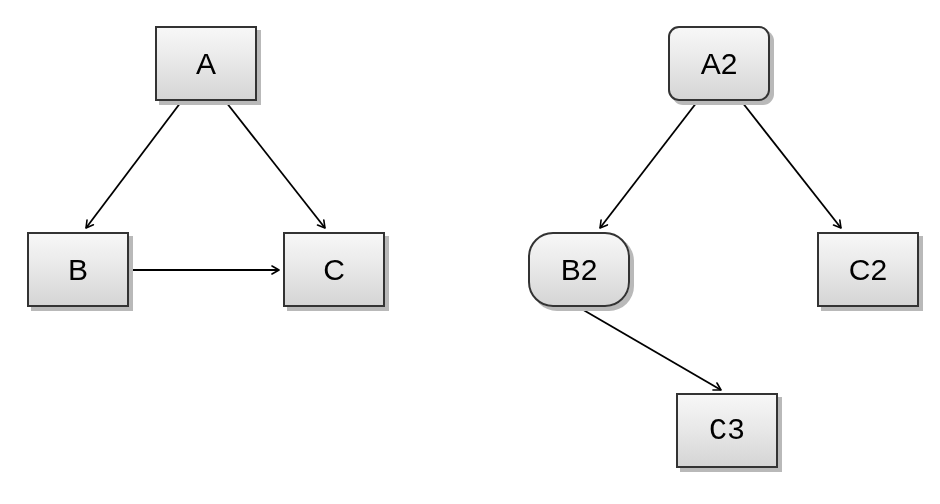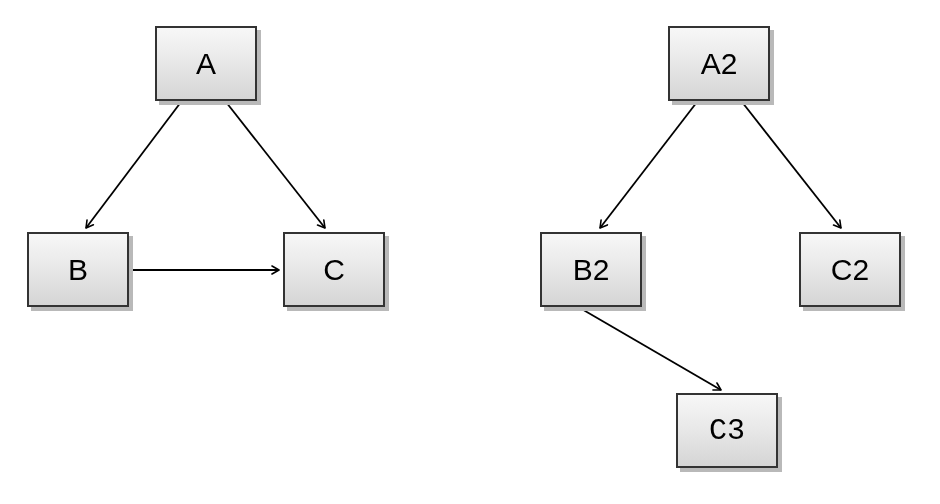--- a/index.html
+++ b/index.html
@@ -34,23 +34,23 @@
     display: flex;
     align-items: center;
     justify-content: center;
     font-size: 30px;
     color: #000000;
     user-select: none;
   }
   .node-a  { left: 155px; top: 26px;  }
   .node-b  { left: 27px;  top: 232px; }
   .node-c  { left: 283px; top: 232px; }
-  .node-a2 { left: 668px; top: 26px;  }
-  .node-b2 { left: 540px; top: 232px; }
-  .node-c2 { left: 799px; top: 232px; }
+  .node-a2 { left: 668px; top: 26px; border-radius: 11px;  }
+  .node-b2 { left: 528px; top: 232px; border-radius: 25px; }
+  .node-c2 { left: 817px; top: 232px; }
   .node-c3 { left: 676px; top: 393px; font-family: Liberation Mono, monospace; }
 </style>
 </head>
 <body>
 
 <div class="canvas">
 
   <svg class="edges-layer" width="940" height="504" viewBox="0 0 940 504" xmlns="http://www.w3.org/2000/svg">
     <defs>
       <marker id="arrowhead" markerWidth="14" markerHeight="12" refX="8" refY="5" orient="auto" markerUnits="userSpaceOnUse">

